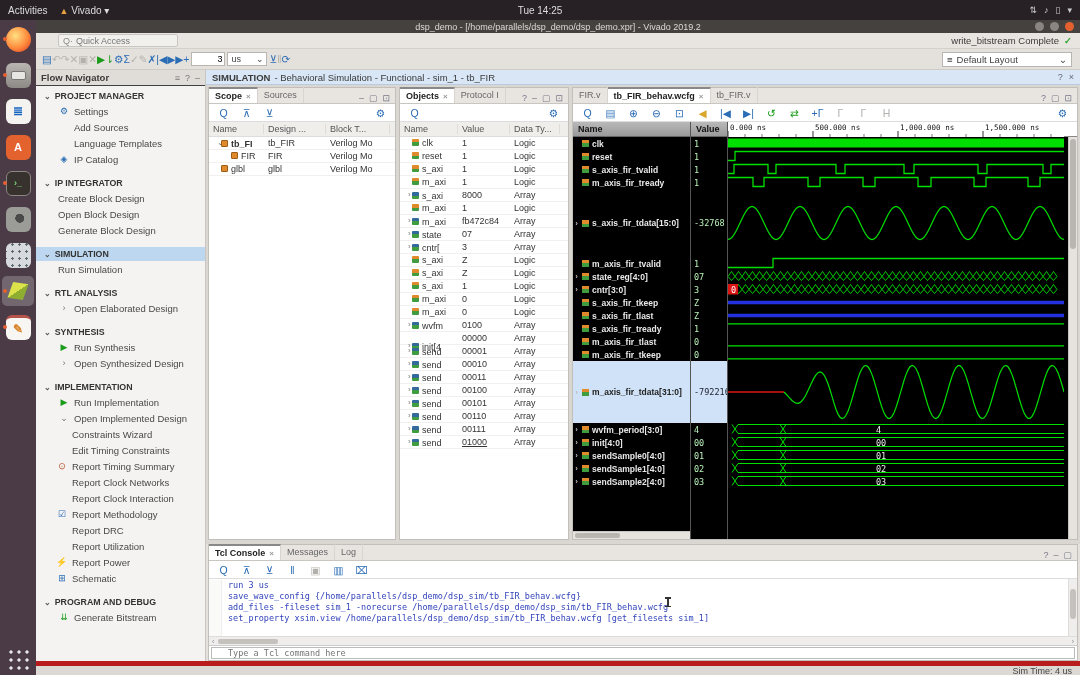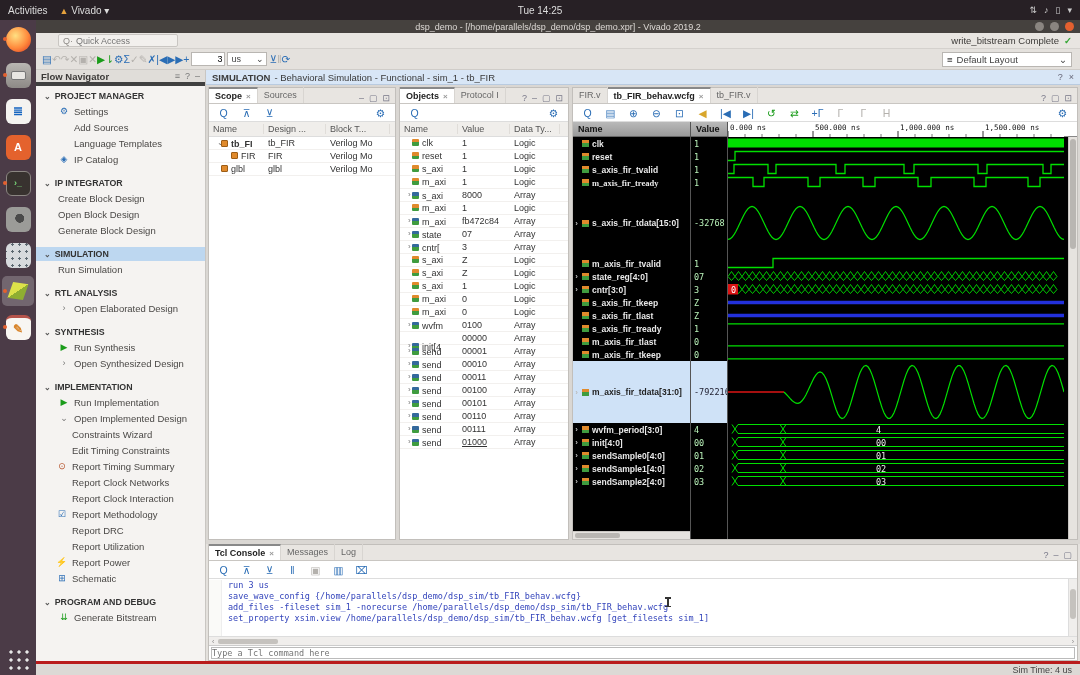--- a/index.html
+++ b/index.html
@@ -50,21 +50,21 @@
   .ic-b { color:#2a6db5; } .ic-d { color:#b4b1ad; } .ic-g { color:#1a9c1a; } .ic-y { color:#d8a62c; }
   #runtime-box { width:34px; height:14px; border:1px solid #b9b6b2; background:#fff; font-size:9px; text-align:right; padding-right:2px; }
   #timeunit { width:40px; height:14px; border:1px solid #b9b6b2; background:#fff; font-size:9px; display:flex; align-items:center; justify-content:space-between; padding:0 3px; color:#444; }
   #layout-select { margin-left:auto; margin-right:8px; width:130px; height:15px; border:1px solid #b9b6b2; background:#fff; font-size:9.5px; display:flex; align-items:center; gap:4px; padding:0 4px; color:#444; }
   #layout-select .caret { margin-left:auto; }
 
   #bodyrow { flex:1; display:flex; min-height:0; }
 
   
   #flownav { width:170px; flex:0 0 170px; background:#f5f3f1; border-right:1px solid #c9c6c2; display:flex; flex-direction:column; overflow:hidden; }
-  #flownav-header { height:16px; background:#e0ddd9; border-bottom:4px solid #404040; display:flex; align-items:center; font-size:9.5px; font-weight:bold; color:#3c3a38; padding:0 5px; }
+  #flownav-header { height:16px; background:#e0ddd9; border-bottom:1px solid #404040; display:flex; align-items:center; font-size:9.5px; font-weight:bold; color:#3c3a38; padding:0 5px; }
   #flownav-hicons { margin-left:auto; display:flex; gap:5px; font-weight:normal; color:#777; font-size:9px; }
   #flownav-body { flex:1; overflow:hidden; padding-top:3px; }
   .fn-section { margin-bottom:9px; }
   .fn-title { font-size:8.8px; font-weight:bold; color:#333; padding:2px 0 2px 8px; display:flex; gap:4px; align-items:center; }
   .fn-title .car { font-size:8px; color:#555; }
   .fn-sel { background:#bdd7f0; }
   .fn-item { font-size:9.5px; color:#4a4846; height:16px; display:flex; align-items:center; padding-left:22px; gap:4px; }
   .fn-item .fnic { width:12px; text-align:center; font-size:9px; }
   .fn-lvl2 { padding-left:20px; }
   .ic-gear { color:#2a6db5; } .ic-play { color:#1a9c1a; } .ic-chev { color:#777; } .ic-clock { color:#b5542c; } .ic-check2 { color:#2a6db5; } .ic-power { color:#333; } .ic-schem { color:#2a6db5; } .ic-bits { color:#1a9c1a; } .ic-ip { color:#2a6db5; }
@@ -120,26 +120,26 @@
   #wnames-hscroll .thumb { width:45px; height:5px; margin:1px 2px; background:#b9b6b2; border-radius:2px; }
 
   
   #tcl { height:117px; flex:0 0 117px; background:#fff; border:1px solid #c2bfbb; margin:0 2px 0 2px; display:flex; flex-direction:column; }
   #tcl-log { flex:1; overflow:hidden; position:relative; font-family:"DejaVu Sans Mono", monospace; font-size:8.5px; color:#3344bb; padding:1px 0 0 0; display:flex; }
   #tcl-gutter { width:13px; flex:0 0 13px; border-right:1px solid #eee; background:#fafaf8; }
   #tcl-lines { padding-left:6px; line-height:11px; white-space:pre; overflow:hidden; flex:1; }
   #tcl-hscroll { height:9px; flex:0 0 9px; background:#f0eeec; border-top:1px solid #ddd; display:flex; align-items:center; justify-content:space-between; font-size:7px; color:#888; padding:0 3px; }
   #tcl-hscroll .thumb { width:60px; height:5px; background:#c5c2be; border-radius:2px; margin-right:auto; margin-left:4px; }
   #tcl-input { height:15px; flex:0 0 15px; border-top:1px solid #ccc; display:flex; }
-  #tcl-input input { flex:1; border:1px solid #bbb; margin:1px 2px; font-size:8.5px; font-family:"DejaVu Sans Mono", monospace; color:#555; padding-left:0; outline:none; }
+  #tcl-input input { flex:1; border:1px solid #bbb; margin:1px 2px; font-size:8.5px; font-family:"DejaVu Sans Mono", monospace; color:#555; padding-left:16px; outline:none; }
   #tcl-vscroll { position:absolute; right:0; top:0; bottom:0; width:9px; background:#f0eeec; border-left:1px solid #ddd; }
   #tcl-vscroll .thumb { margin:10px 1px; height:30px; background:#c5c2be; border-radius:3px; }
 
   
-  #statusbar { height:14px; flex:0 0 14px; background:#dcd9d5; border-top:3px solid #b91c1c; display:flex; align-items:center; font-size:9px; color:#444; }
+  #statusbar { height:14px; flex:0 0 14px; background:#dcd9d5; border-top:5px solid #b91c1c; display:flex; align-items:center; font-size:9px; color:#444; }
   #simtime { margin-left:auto; padding-right:8px; }
 
   #mouse-cursor { position:absolute; left:667px; top:597px; width:2px; height:10px; background:#333; z-index:40; }
   #mouse-cursor:before, #mouse-cursor:after { content:""; position:absolute; left:-2px; width:6px; height:1.5px; background:#333; }
   #mouse-cursor:before { top:0; } #mouse-cursor:after { bottom:0; }
 </style>
 </head>
 <body>
 
 <div id="sysbar">
@@ -634,21 +634,21 @@
                   <div class="wrow" style="height: 13px;">
                     <span class="wexp"></span>
                     <span class="sig-chip"></span>
                     <span>reset</span>
                   </div>
                   <div class="wrow" style="height: 13px;">
                     <span class="wexp"></span>
                     <span class="sig-chip"></span>
                     <span>s_axis_fir_tvalid</span>
                   </div>
-                  <div class="wrow" style="height: 13px; font-family: Liberation Serif, serif;">
+                  <div class="wrow" style="height: 13px;">
                     <span class="wexp"></span>
                     <span class="sig-chip"></span>
                     <span>m_axis_fir_tready</span>
                   </div>
                   <div class="wrow" style="height: 14px;"></div>
                   <div class="wrow" style="height: 40px;">
                     <span class="wexp">›</span>
                     <span class="sig-chip"></span>
                     <span>s_axis_fir_tdata[15:0]</span>
                   </div>

